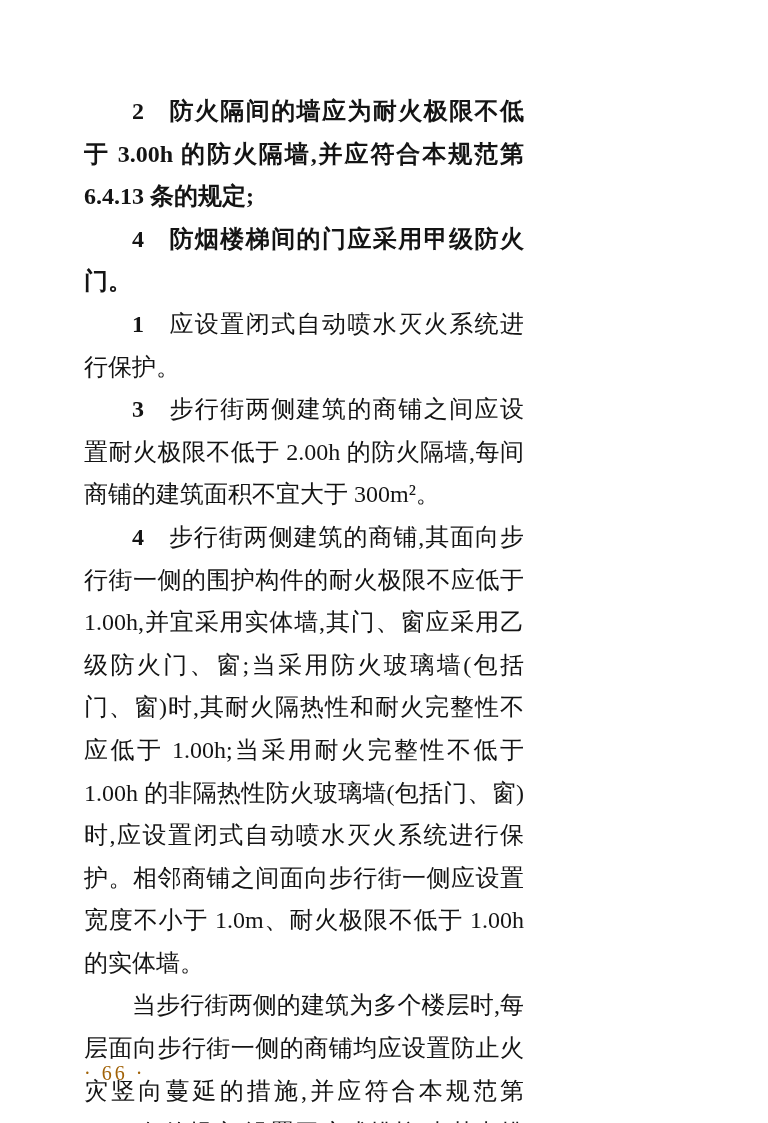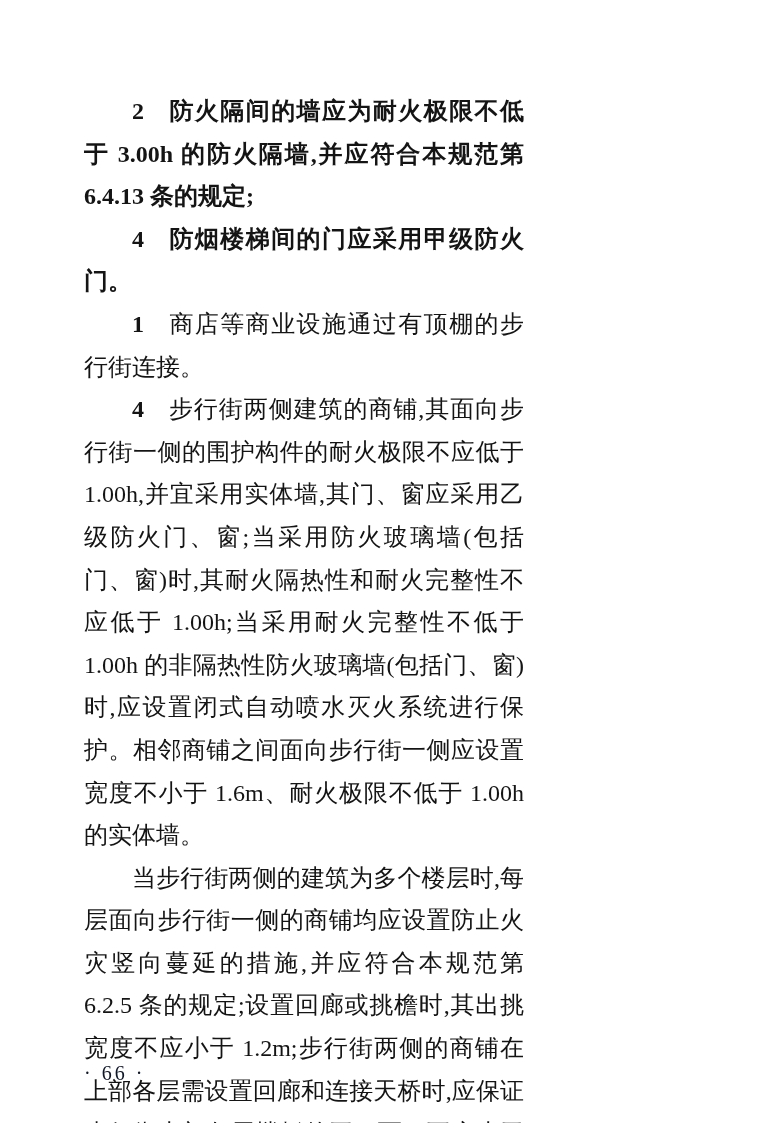--- a/index.html
+++ b/index.html
@@ -36,39 +36,40 @@
   .num-clause {
     font-weight: bold;
     padding-right: 0.8em;
   }
   .footer {
     position: absolute;
     left: 84px;
     bottom: 38px;
     font-size: 20px;
     letter-spacing: 3px;
-    color: #0f172a;
+    color: #a16207;
   }
 </style>
 </head>
 <body>
 
 <div class="page">
   <div class="doc-body">
 
     <p class="indent bold-all"><span class="num">2</span><span>防火隔间的墙应为耐火极限不低于 3.00h 的防火隔墙,并应符合本规范第 6.4.13 条的规定;</span></p>
 
 
     <p class="indent bold-all"><span class="num">4</span><span>防烟楼梯间的门应采用甲级防火门。</span></p>
 
 
-    <p class="indent"><span class="num">1</span><span>商店等商业设施通过有顶棚的步行街连接。</span></p>
+    <p class="indent"><span class="num">1</span><span>应设置闭式自动喷水灭火系统进行保护。</span></p>
 
 
+    <p class="indent"><span class="num">3</span><span>步行街两侧建筑的商铺之间应设置耐火极限不低于 2.00h 的防火隔墙,每间商铺的建筑面积不宜大于 300m²。</span></p>
 
-    <p class="indent"><span class="num">4</span><span>步行街两侧建筑的商铺,其面向步行街一侧的围护构件的耐火极限不应低于 1.00h,并宜采用实体墙,其门、窗应采用乙级防火门、窗;当采用防火玻璃墙(包括门、窗)时,其耐火隔热性和耐火完整性不应低于 1.00h;当采用耐火完整性不低于 1.00h 的非隔热性防火玻璃墙(包括门、窗)时,应设置闭式自动喷水灭火系统进行保护。相邻商铺之间面向步行街一侧应设置宽度不小于 1.6m、耐火极限不低于 1.00h 的实体墙。</span></p>
+    <p class="indent"><span class="num">4</span><span>步行街两侧建筑的商铺,其面向步行街一侧的围护构件的耐火极限不应低于 1.00h,并宜采用实体墙,其门、窗应采用乙级防火门、窗;当采用防火玻璃墙(包括门、窗)时,其耐火隔热性和耐火完整性不应低于 1.00h;当采用耐火完整性不低于 1.00h 的非隔热性防火玻璃墙(包括门、窗)时,应设置闭式自动喷水灭火系统进行保护。相邻商铺之间面向步行街一侧应设置宽度不小于 1.0m、耐火极限不低于 1.00h 的实体墙。</span></p>
 
     <p class="indent"><span>当步行街两侧的建筑为多个楼层时,每层面向步行街一侧的商铺均应设置防止火灾竖向蔓延的措施,并应符合本规范第 6.2.5 条的规定;设置回廊或挑檐时,其出挑宽度不应小于 1.2m;步行街两侧的商铺在上部各层需设置回廊和连接天桥时,应保证步行街上部各层楼板的开口面积不应小于步行街地面面积的 37%,且开口宜均匀布置。</span></p>
 
   </div>
 
   <div class="footer">· 66 ·</div>
 </div>
 
 </body></html>

